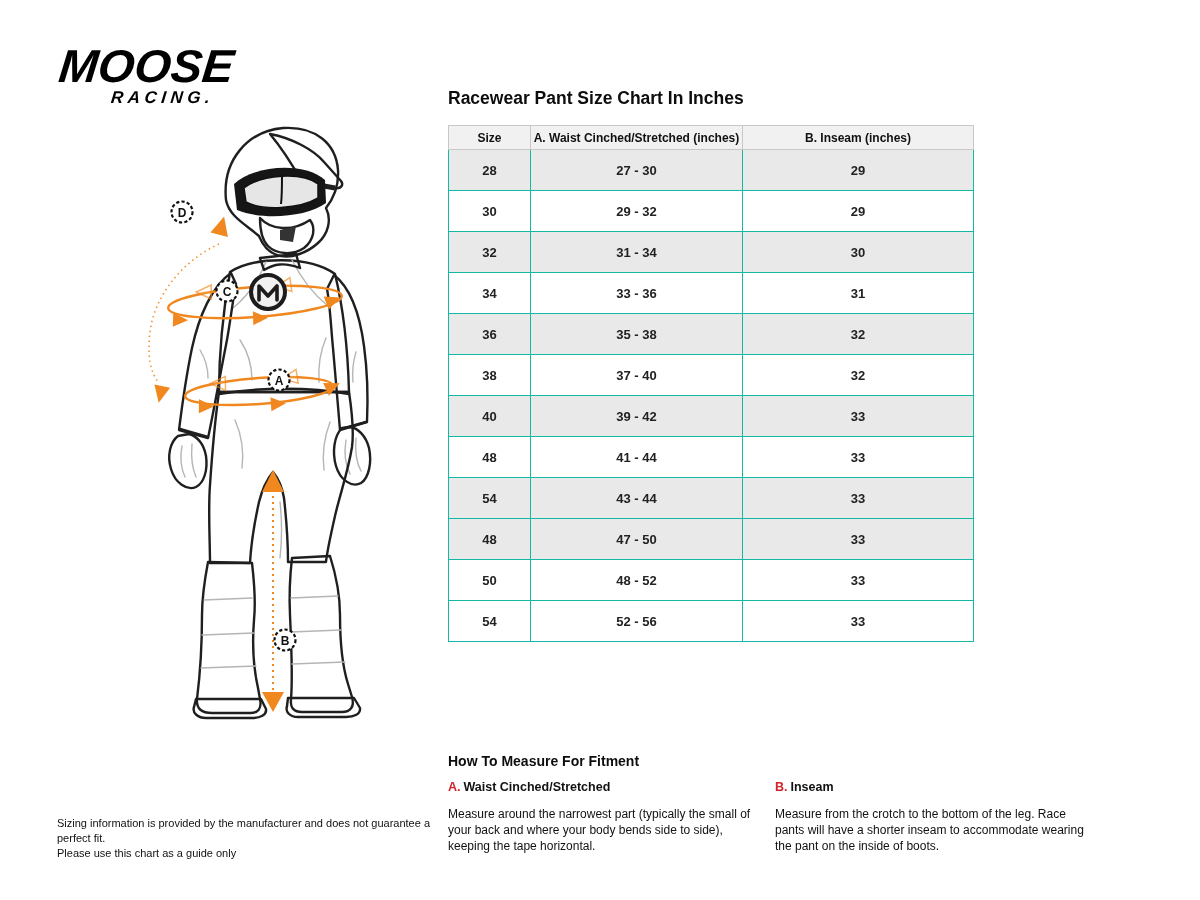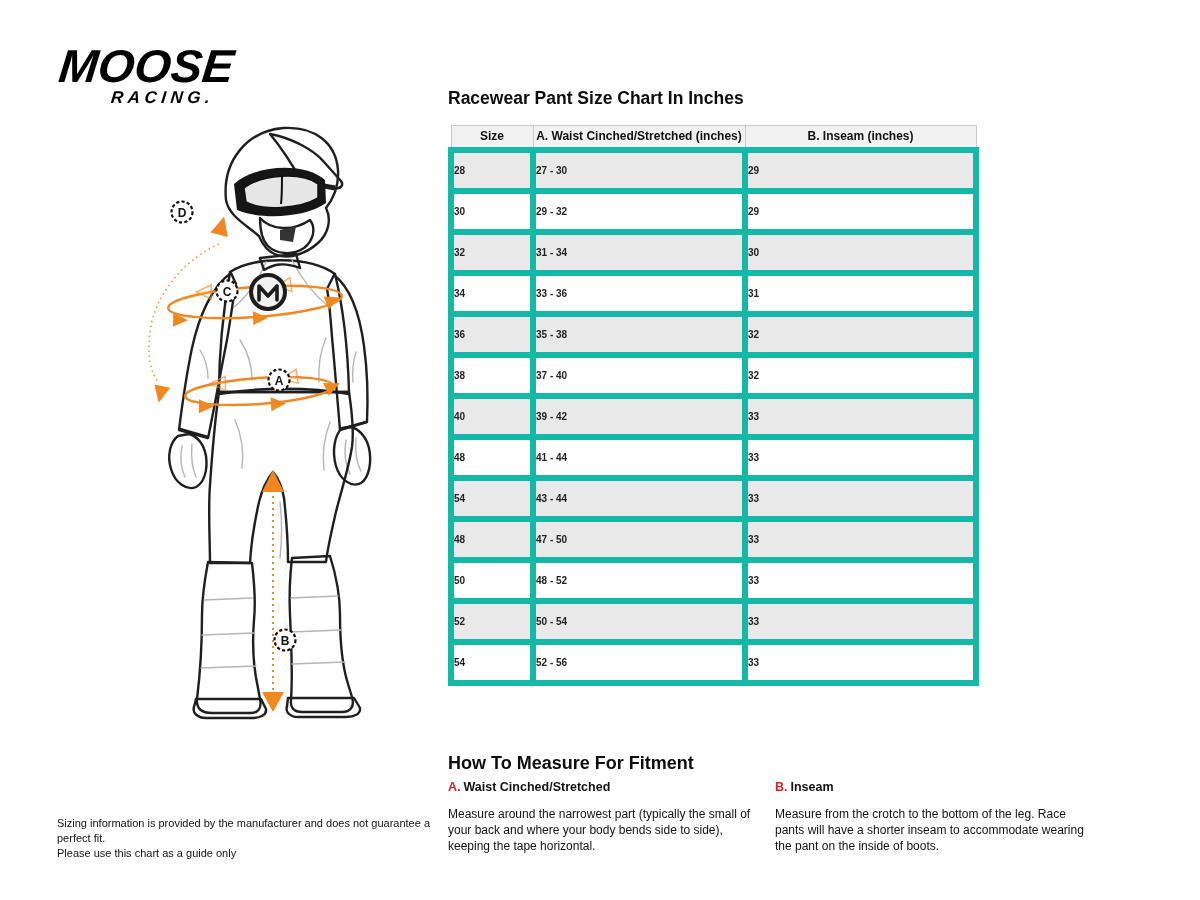--- a/index.html
+++ b/index.html
@@ -11,26 +11,26 @@
   .logo-line1 { font-size:46px; line-height:0.82; font-weight:bold; font-style:italic; letter-spacing:0px;
                 transform:scaleX(1.02) skewX(-6deg); transform-origin:left bottom; }
   .logo-line2 { font-size:17px; font-weight:bold; font-style:italic; letter-spacing:4.5px; margin-left:55px; margin-top:2px;
                 transform:skewX(-6deg); transform-origin:left top; }
 
   
   .table-title { position:absolute; left:448px; top:88px; font-size:17.5px; font-weight:bold; color:#0d0d0d; }
   table.size-table { position:absolute; left:448px; top:125px; width:525px; border-collapse:collapse; table-layout:fixed; }
   .size-table th { height:24px; background:#f1f1f1; font-size:12px; font-weight:bold; color:#111;
                    border:1px solid #c8c8c8; text-align:center; vertical-align:middle; }
-  .size-table td { height:41px; font-size:10px; font-weight:bold; color:#222;
-                   border:6px solid #14b8a6; text-align:left; vertical-align:middle; background:#fff; }
+  .size-table td { height:41px; font-size:13px; font-weight:bold; color:#222;
+                   border:1px solid #14b8a6; text-align:center; vertical-align:middle; background:#fff; }
   .size-table tr.alt td { background:#e9e9e9; }
 
   
-  .howto-title { position:absolute; left:448px; top:753px; font-size:18px; font-weight:bold; color:#0d0d0d;text-align:center; }
+  .howto-title { position:absolute; left:448px; top:753px; font-size:14px; font-weight:bold; color:#0d0d0d;text-align:center; }
   .howto-col { position:absolute; top:780px; width:305px; }
   .howto-col.a { left:448px; }
   .howto-col.b { left:775px; width:315px; }
   .howto-head { font-size:12.5px; font-weight:bold; color:#111; }
   .howto-head .letter { color:#d2232a; margin-right:3px; }
   .howto-body { font-size:12px; line-height:1.33; margin-top:13px; color:#111; }
 
   
   .disclaimer { position:absolute; left:57px; top:816px; width:400px; font-size:11px; line-height:1.38; color:#111; }
 
@@ -215,25 +215,20 @@
         <tr class="alt">
           <td>48</td>
           <td>47 - 50</td>
           <td>33</td>
         </tr>
         <tr>
           <td>50</td>
           <td>48 - 52</td>
           <td>33</td>
         </tr>
-        <tr class="alt">
-          <td>52</td>
-          <td>50 - 54</td>
-          <td>33</td>
-        </tr>
         <tr>
           <td>54</td>
           <td>52 - 56</td>
           <td>33</td>
         </tr>
       </tbody>
   </table>
 
   <div class="howto-title">How To Measure For Fitment</div>
   <div class="howto-col a">

